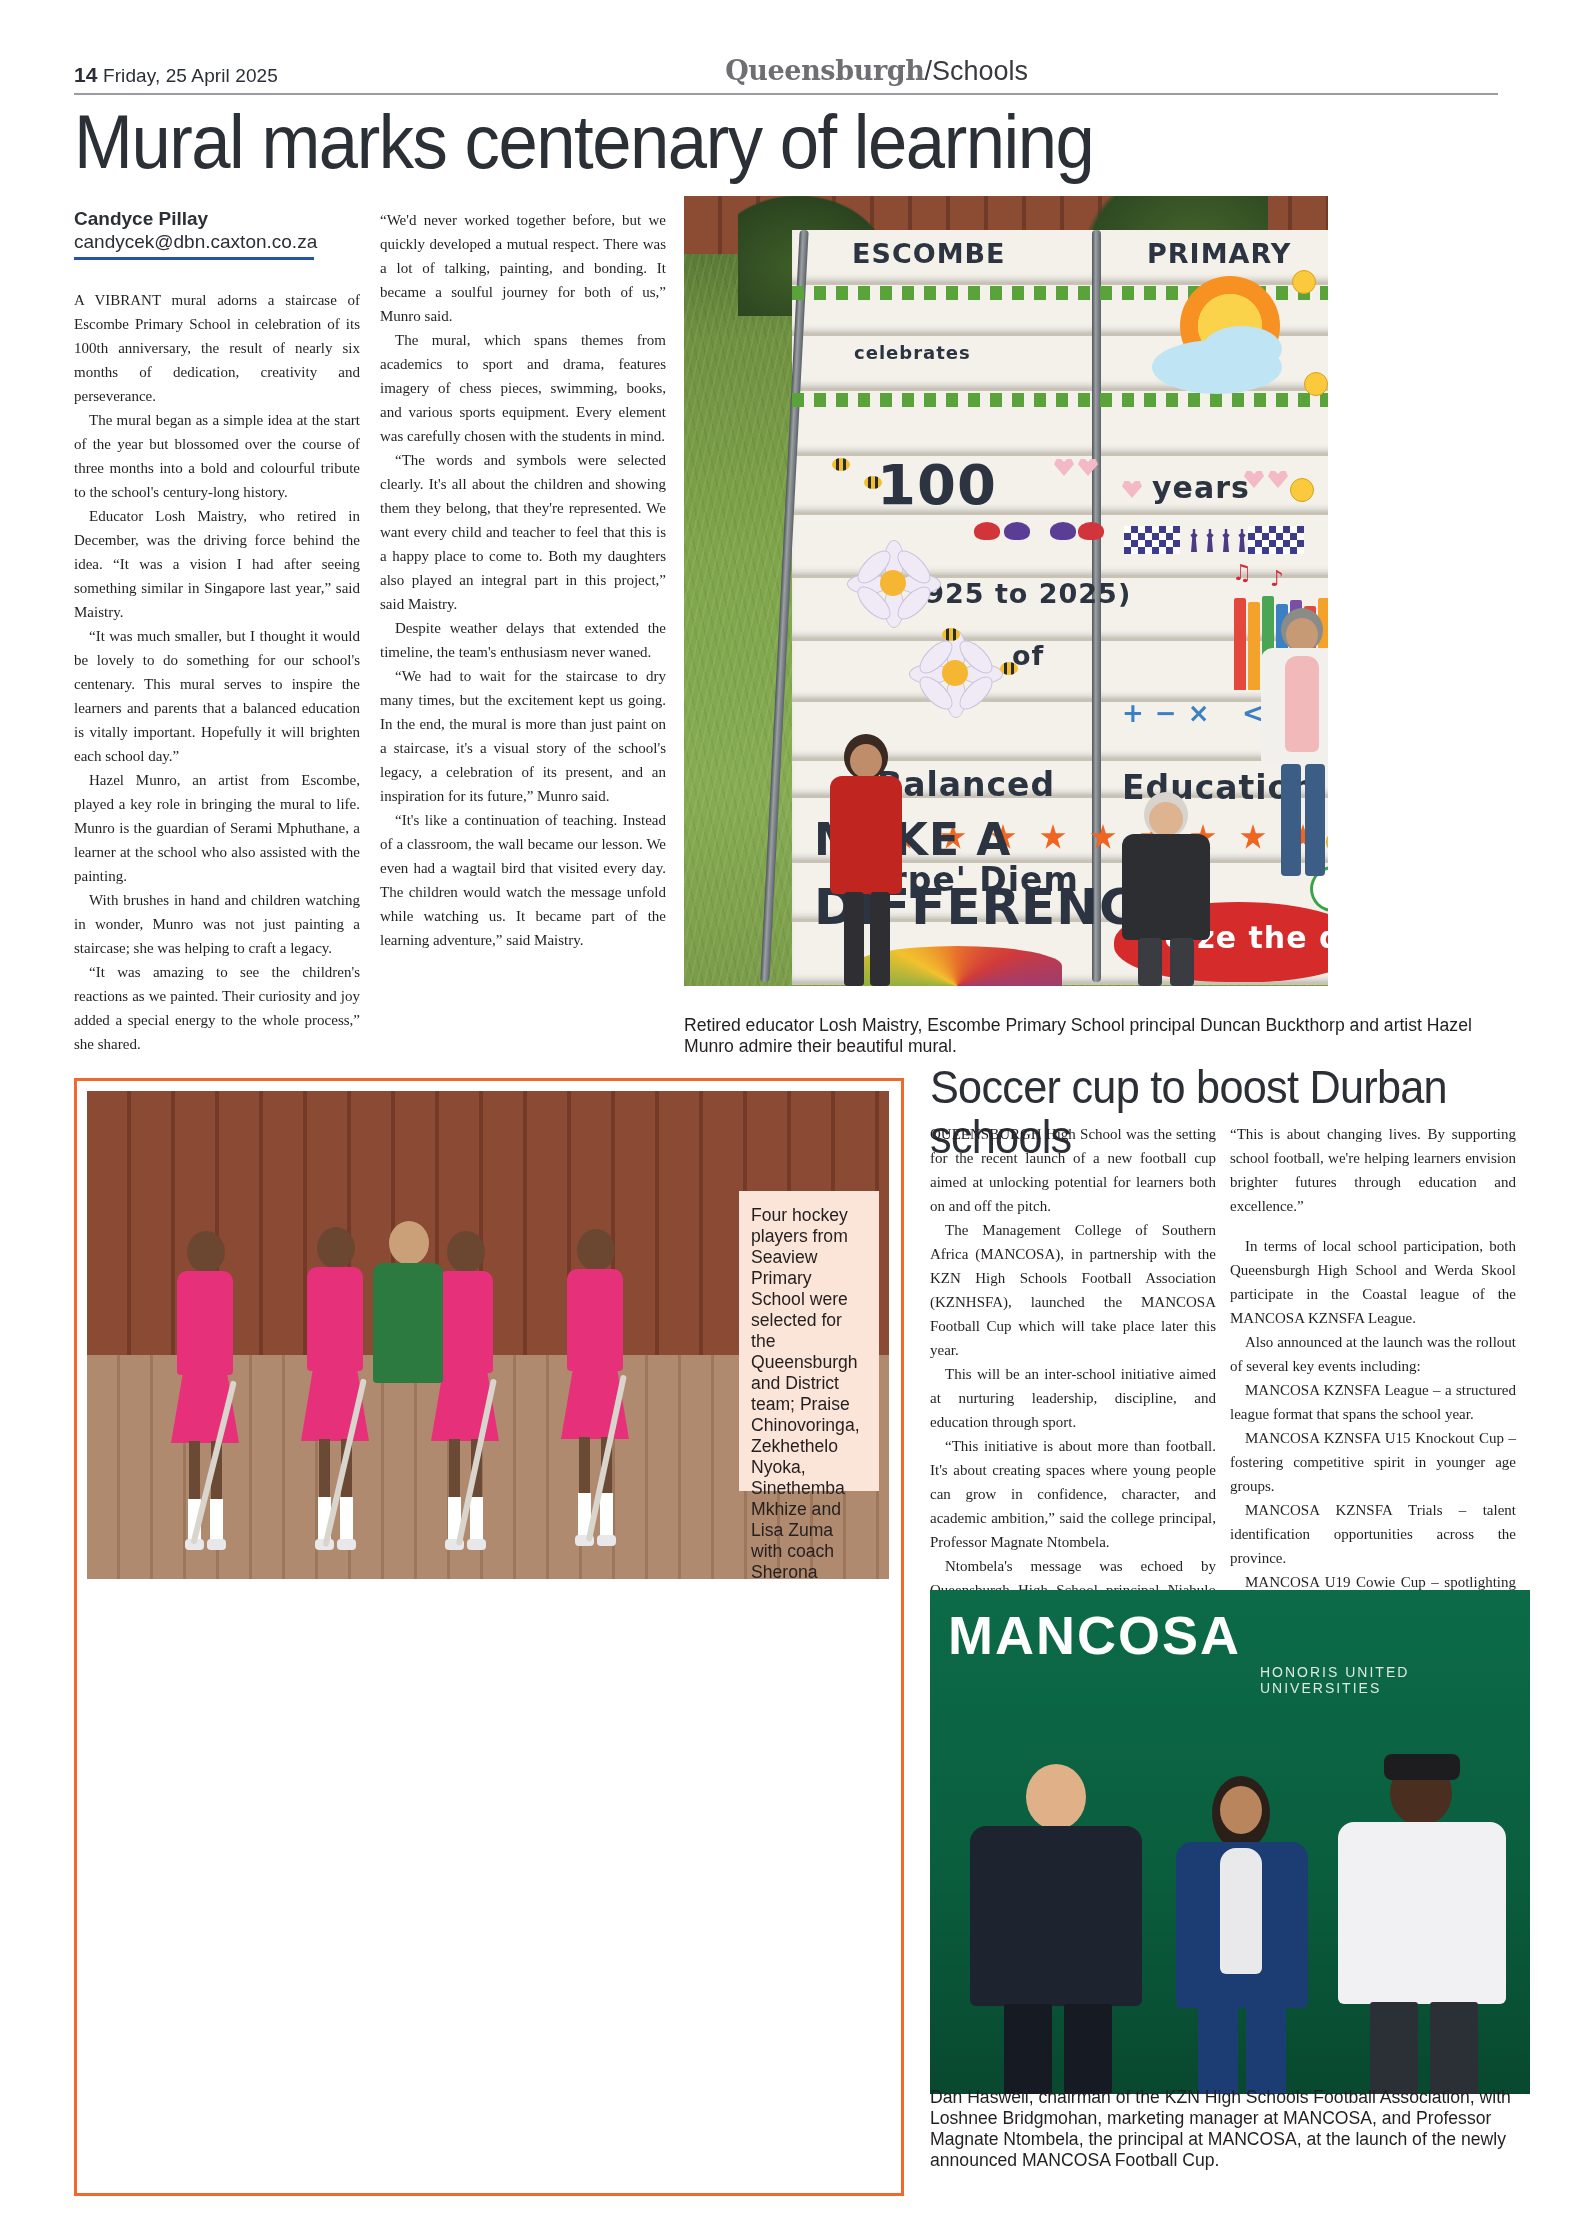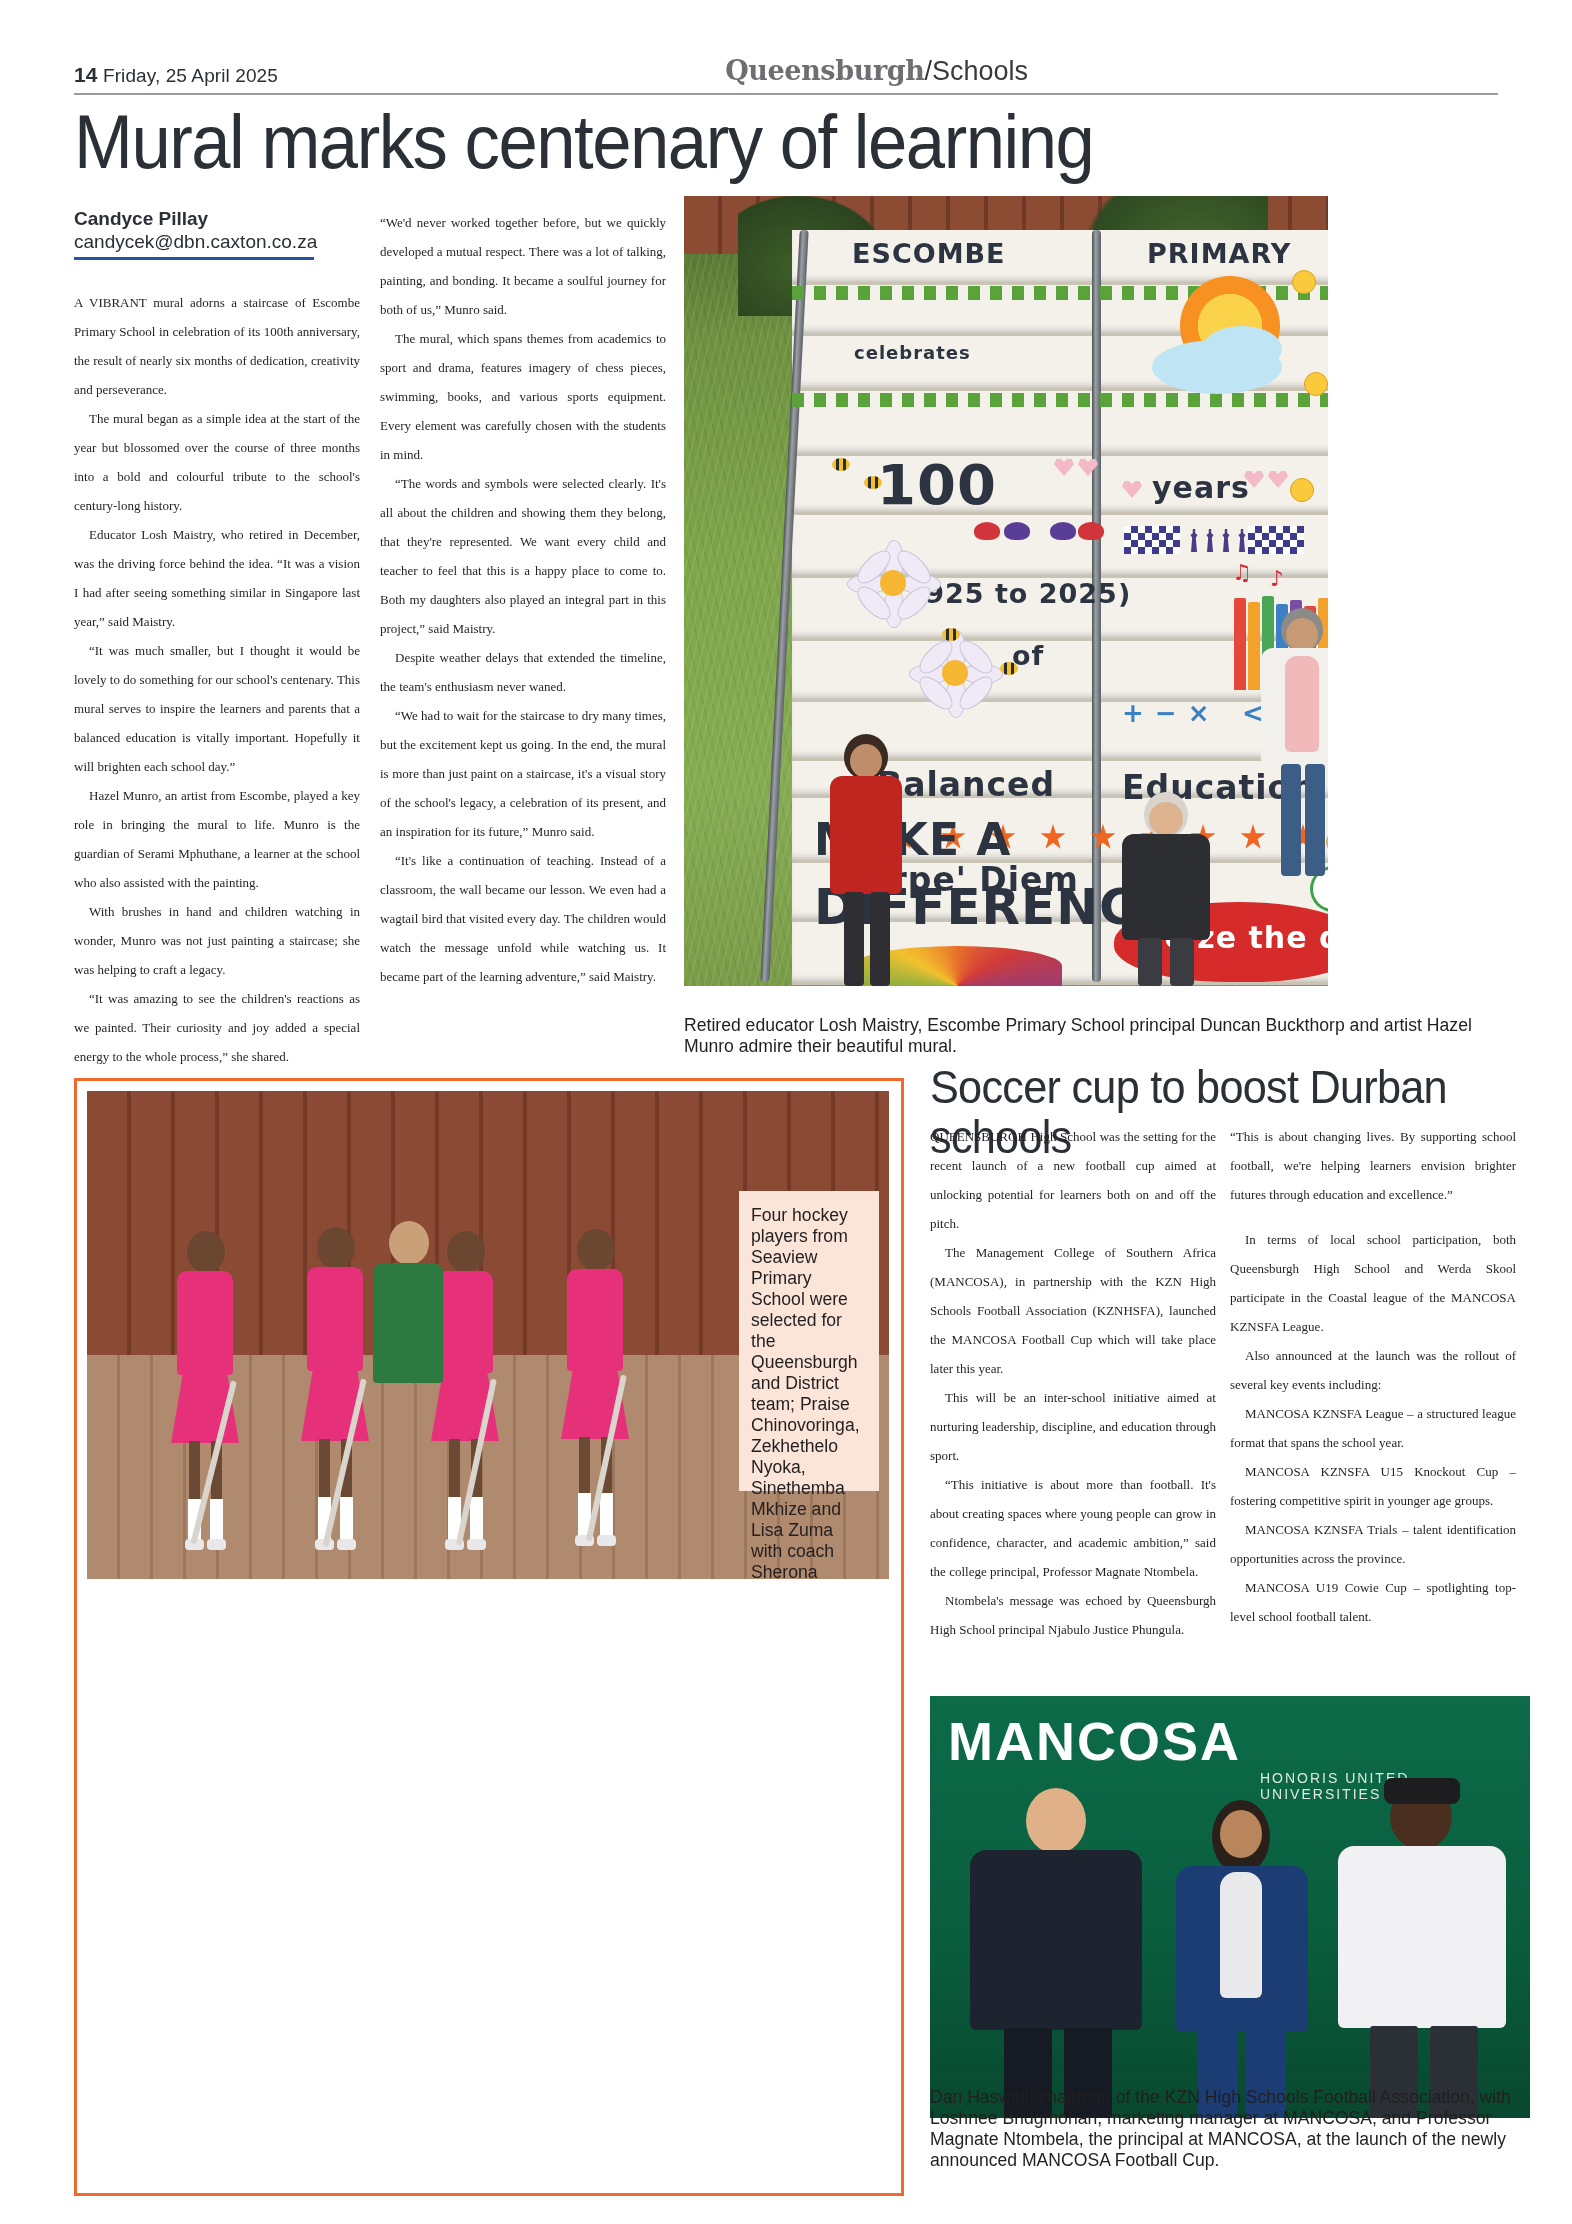--- a/index.html
+++ b/index.html
@@ -22,21 +22,21 @@
             font-weight:400;font-size:76px;line-height:76px;color:#2b2f36;letter-spacing:-1.6px;
             transform:scaleX(.93);transform-origin:left top;}
 
   
   .byline{position:absolute;left:74px;top:208px;width:300px;}
   .byline .name{font-family:"Liberation Sans",sans-serif;font-weight:bold;font-size:19px;color:#2b2f36;}
   .byline .mail{font-family:"Liberation Sans",sans-serif;font-size:19px;color:#2b2f36;margin-top:1px;}
   .byline .uline{width:240px;height:3px;background:#2454a4;margin-top:4px;}
 
   
-  .col{position:absolute;font-family:"Liberation Serif",serif;font-size:13px;line-height:29px;
+  .col{position:absolute;font-family:"Liberation Serif",serif;font-size:15px;line-height:24px;
        color:#231f20;text-align:justify;}
   .col p{margin:0;text-indent:15px;}
   .col p.first{text-indent:0;}
 
   #c1{left:74px;top:288px;width:286px;}
   #c2{left:380px;top:208px;width:286px;}
 
   
   .mainphoto{position:absolute;left:684px;top:196px;width:644px;height:790px;overflow:hidden;background:#7d9b4e;}
   .caption{position:absolute;font-family:"Liberation Sans",sans-serif;font-size:17.6px;line-height:21px;color:#231f20;margin-top:15px;}
@@ -100,21 +100,21 @@
   .feature{position:absolute;left:74px;top:1078px;width:824px;height:1112px;border:3px solid #f0682b;background:#fff;}
   .hockeyphoto{position:absolute;left:10px;top:10px;width:802px;height:488px;overflow:hidden;background:#8d6a52;}
   .pinkbox{position:absolute;right:10px;top:100px;width:140px;height:300px;background:#fbe4d8;}
   .pinkbox p{margin:0;padding:14px 10px 0 12px;font-family:"Liberation Sans",sans-serif;font-size:17.6px;line-height:21px;color:#231f20;}
 
   
   .headline3{position:absolute;left:930px;top:1062px;width:600px;font-family:"Liberation Sans",sans-serif;
              font-size:47px;line-height:50px;color:#2b2f36;letter-spacing:-.8px;transform:scaleX(.92);transform-origin:left top;}
   #c-soc1{left:930px;top:1122px;width:286px;}
   #c-soc2{left:1230px;top:1122px;width:286px;}
-  .mancosaphoto{position:absolute;left:930px;top:1696px;width:600px;height:422px;overflow:hidden;background:#0a5c3f;}
+  .mancosaphoto{position:absolute;left:930px;top:1590px;width:600px;height:504px;overflow:hidden;background:#0a5c3f;}
   #cap-mancosa{left:930px;top:2072px;width:604px;}
 
   
   .pbg{position:absolute;inset:0;}
   .paver{position:absolute;left:0;bottom:0;width:100%;height:46%;
      background:repeating-linear-gradient(90deg,#b08a6e 0 30px,#9d775c 30px 33px),
                 repeating-linear-gradient(0deg,#b98f72 0 22px,#9a7358 22px 25px);}
   .girl{position:absolute;bottom:4%;}
   .g-skirt{position:absolute;background:#e6317a;clip-path:polygon(18% 0,82% 0,100% 100%,0 100%);}
   .g-top{position:absolute;background:#e6317a;border-radius:10px 10px 4px 4px;}

